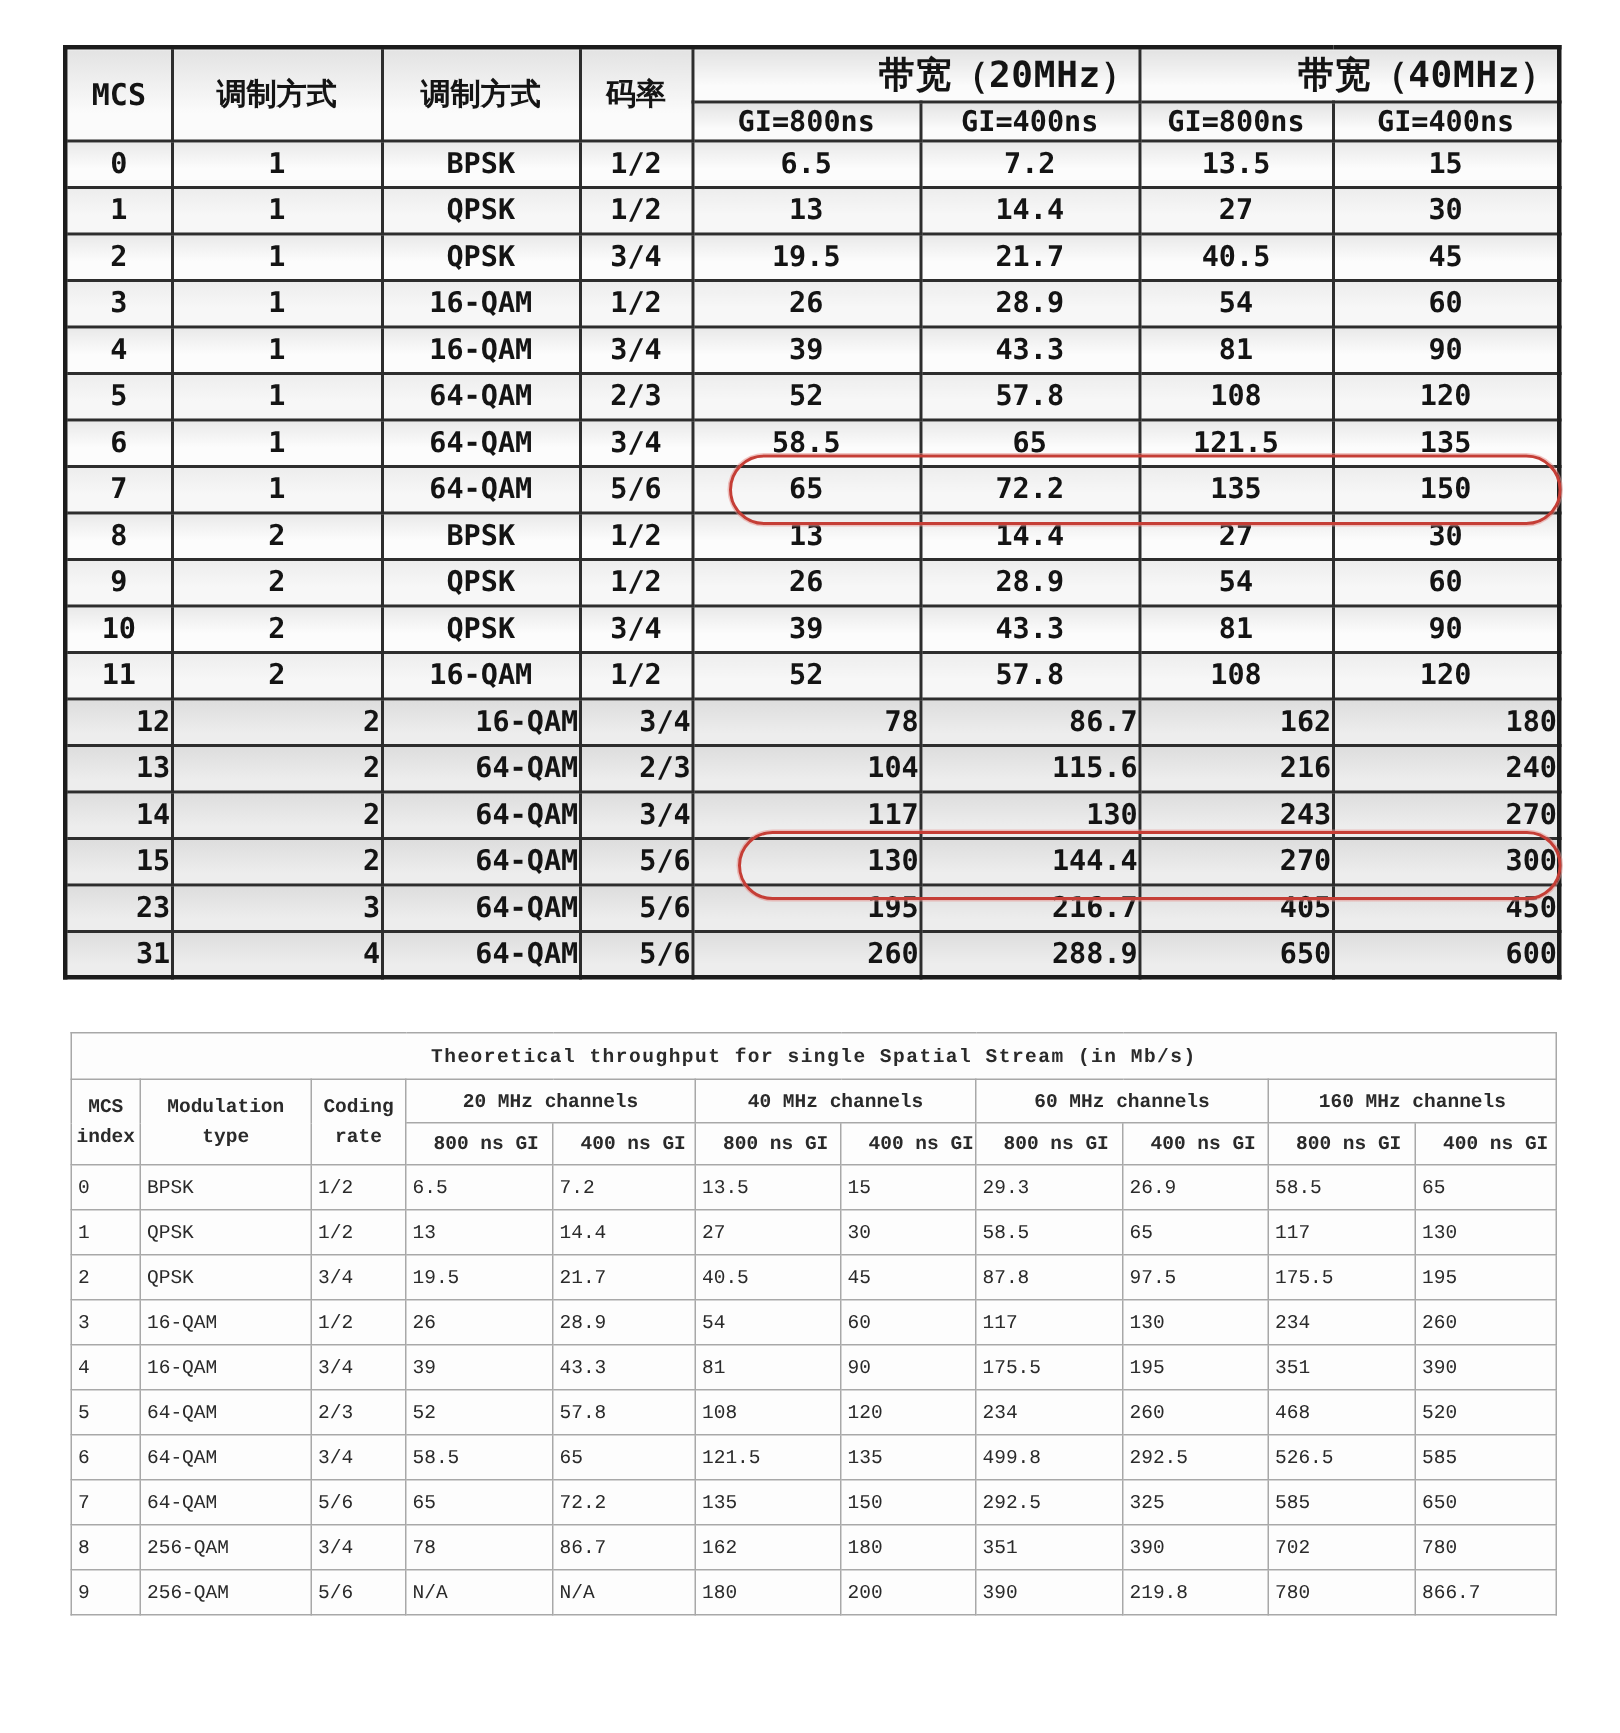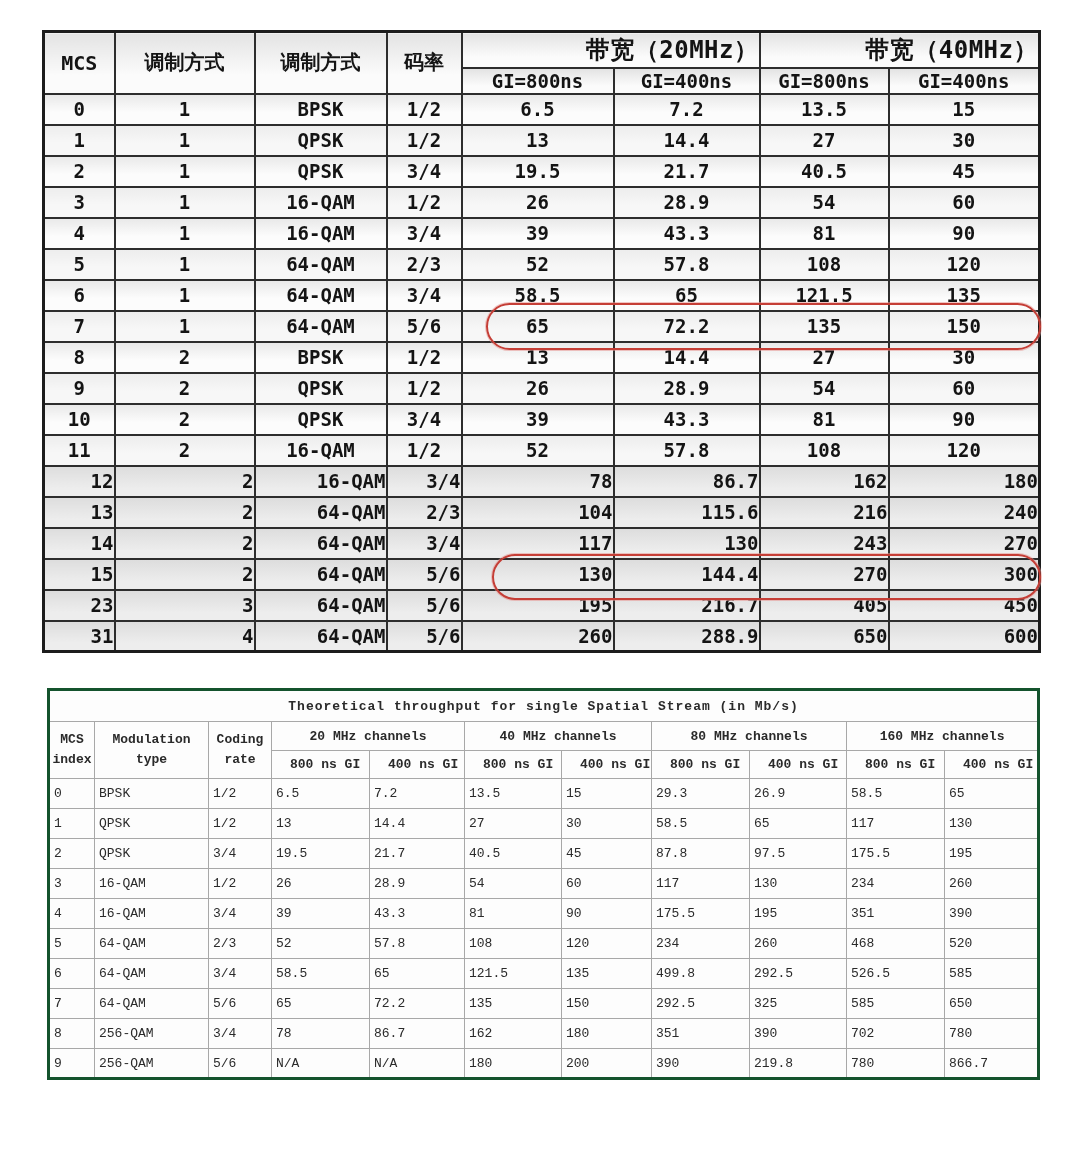--- a/index.html
+++ b/index.html
@@ -40,21 +40,21 @@
     box-shadow:0 0 0 1px rgba(232,150,145,0.55);
     pointer-events:none;
   }
   .e1 { left:486px; top:303px; width:551px; height:43px; }
   .e2 { left:492px; top:554px; width:545px; height:42px; }
 
   
   table.t2 {
     position:absolute; left:47px; top:688px; width:990px;
     border-collapse:collapse; table-layout:fixed;
-    border:3px solid #14532d;
+    border:1px solid #14532d;
     font-family:"Liberation Mono","DejaVu Sans Mono",monospace;
     font-size:13px; color:#2a2a2a;
   }
   table.t2 th, table.t2 td {
     border:1px solid #a8a8a8; padding:0; vertical-align:middle;
     background:#fdfdfd; overflow:hidden;
   }
   .t2 .title { height:30px; font-weight:bold; text-align:center; font-size:13px; letter-spacing:1px; }
   table.t2 thead tr.hrow1 { height:29px; }
   table.t2 thead tr.hrow2 { height:28px; }
@@ -303,21 +303,21 @@
       </tr>
       <tr class="hrow1">
         <th rowspan="2" class="two-line">MCS
 index</th>
         <th rowspan="2" class="two-line">Modulation
 type</th>
         <th rowspan="2" class="two-line">Coding
 rate</th>
         <th colspan="2">20 MHz channels</th>
         <th colspan="2">40 MHz channels</th>
-        <th colspan="2">80 MHz channels</th>
+        <th colspan="2">60 MHz channels</th>
         <th colspan="2">160 MHz channels</th>
       </tr>
       <tr class="hrow2">
         <th class="gi-head">800 ns GI</th>
         <th class="gi-head">400 ns GI</th>
         <th class="gi-head">800 ns GI</th>
         <th class="gi-head">400 ns GI</th>
         <th class="gi-head">800 ns GI</th>
         <th class="gi-head">400 ns GI</th>
         <th class="gi-head">800 ns GI</th>

